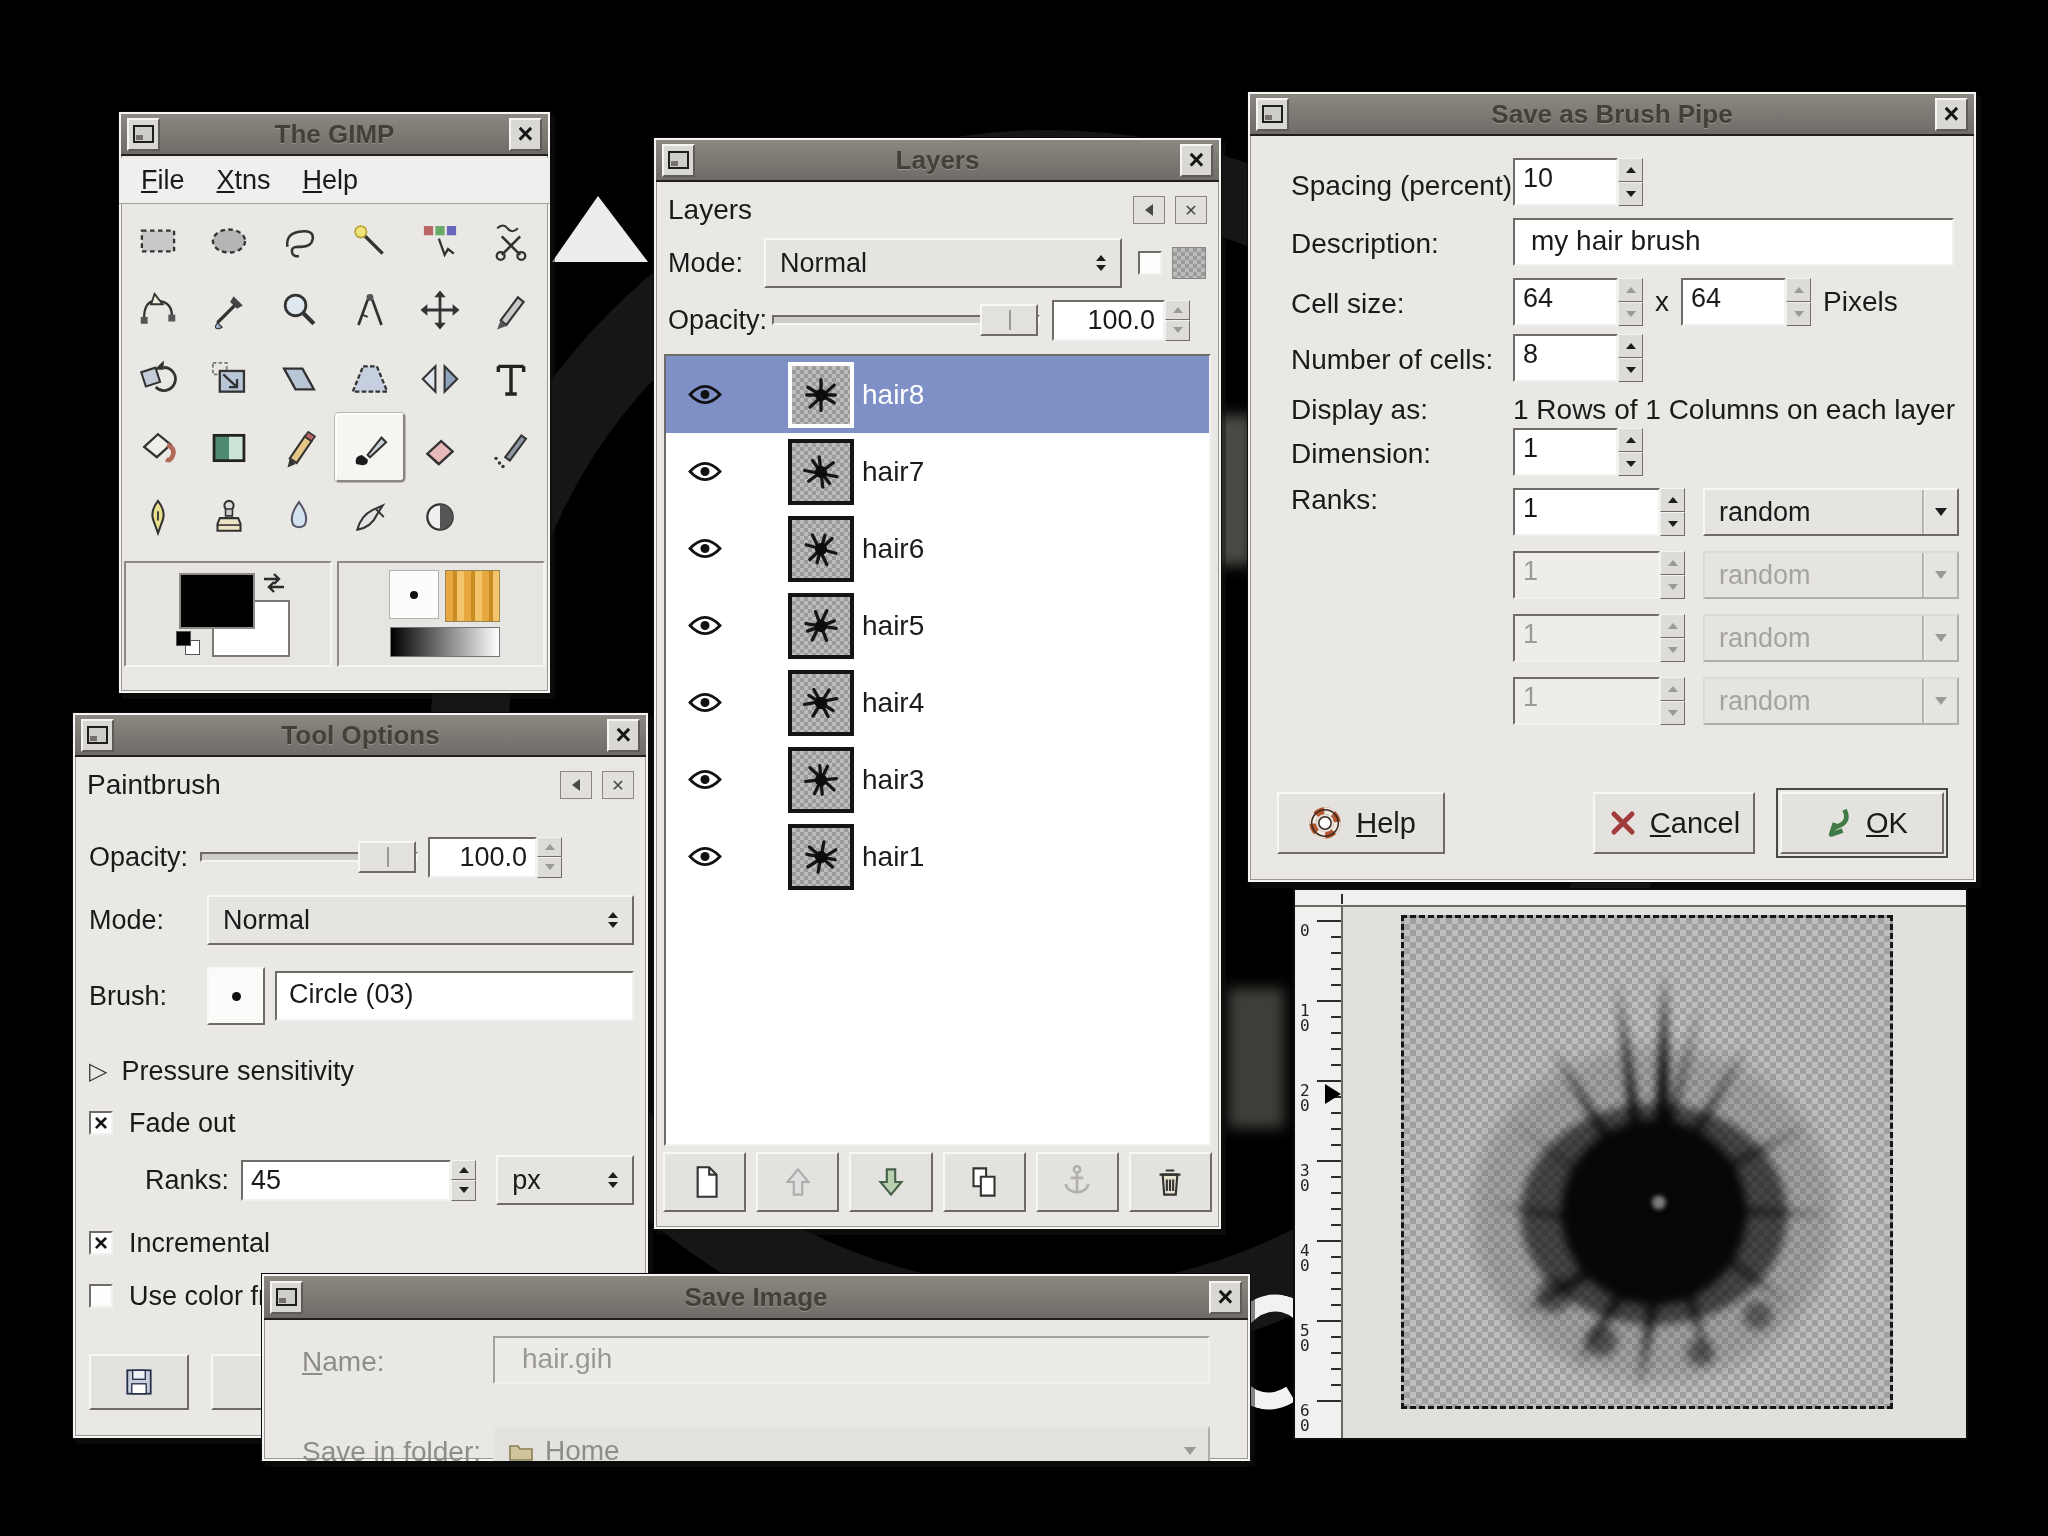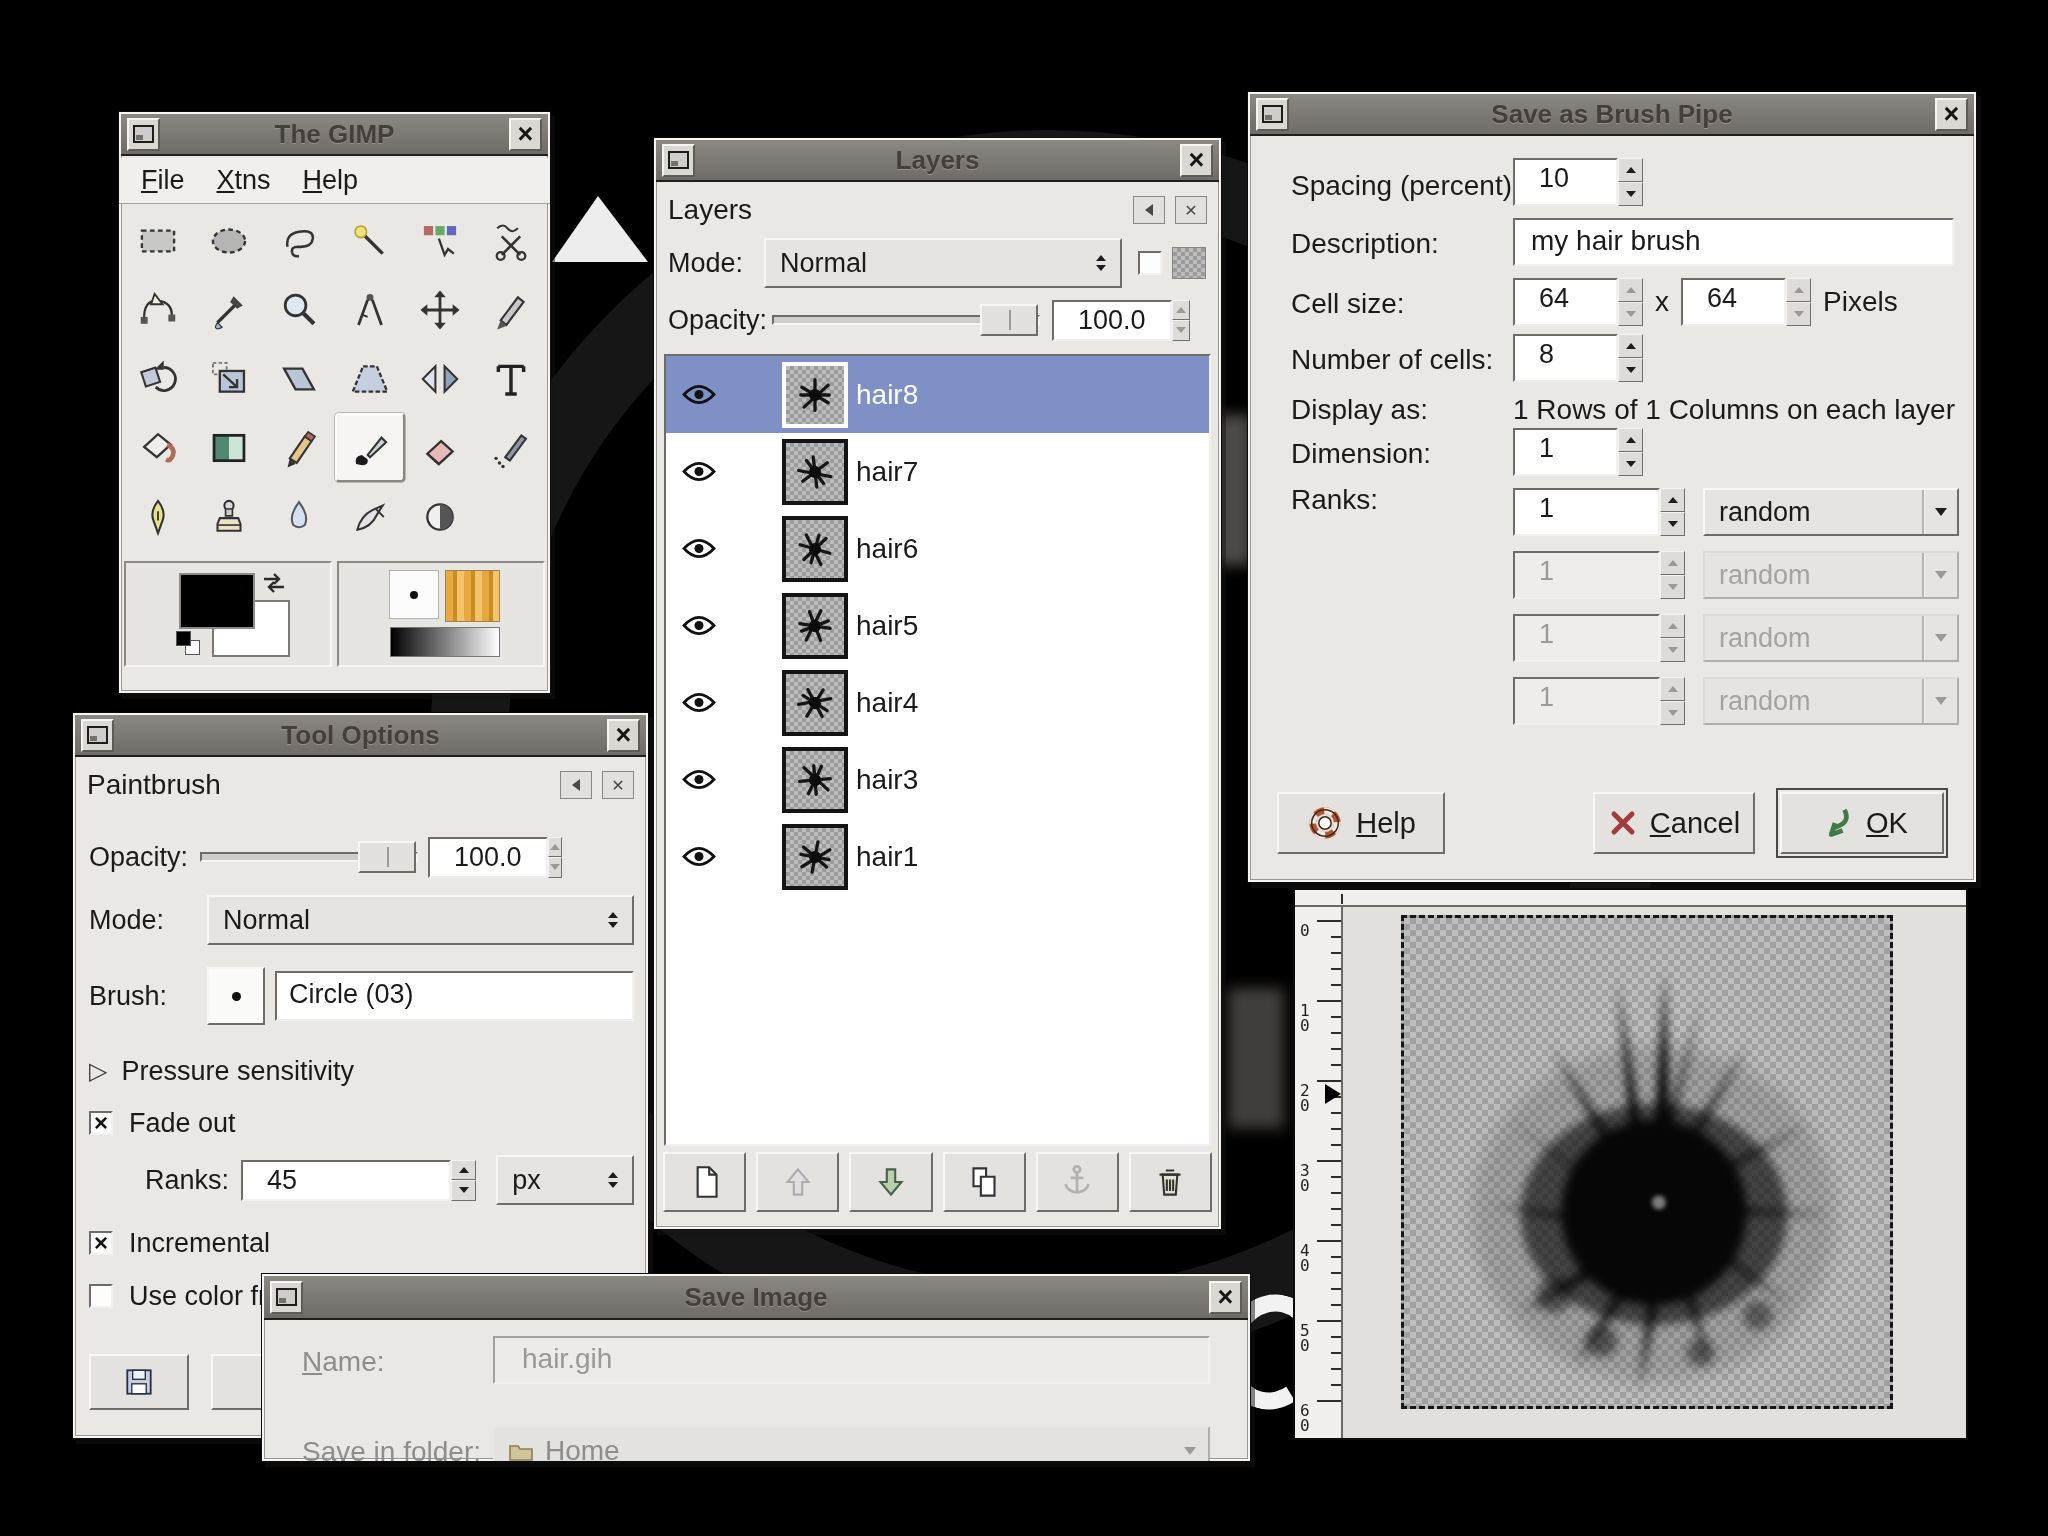--- a/index.html
+++ b/index.html
@@ -41,21 +41,21 @@
     border-color:#f8f7f5 #6f6c67 #6f6c67 #f8f7f5;padding:0 0 0 14px;font-size:27px;box-sizing:border-box;}
   .combo .sep{margin-left:auto;width:2px;align-self:stretch;background:#b6b4b0;border-right:1px solid #f4f3f1;}
   .combo .tri{margin:0 10px;}
   .slider-track{height:10px;background:#cfcdc9;border:2px solid;border-color:#6f6c68 #f6f5f3 #f6f5f3 #6f6c68;
     position:relative;box-sizing:border-box;}
   .slider-handle{position:absolute;top:-13px;width:58px;height:32px;background:#e3e1dd;border:2px solid;
     border-color:#f8f7f5 #6f6c67 #6f6c67 #f8f7f5;box-sizing:border-box;}
   .slider-handle::after{content:"";position:absolute;left:50%;top:4px;bottom:4px;width:2px;background:#9c9a96;}
   .spinfield{display:flex;box-sizing:border-box;}
   .spinfield .sf-text{flex:1;background:#fff;border:2px solid;border-color:#6f6c68 #f2f1ef #f2f1ef #6f6c68;
-    font-size:27px;padding:3px 24px;box-sizing:border-box;}
+    font-size:27px;padding:3px 8px;box-sizing:border-box;}
   .spinfield.dis .sf-text{background:#efede9;color:#9c9a96;}
   .combo.dis{color:#a5a39f;border-color:#dddbd7 #b0aeaa #b0aeaa #dddbd7;}
   .mn{text-decoration:underline;}
   .checker{background:repeating-conic-gradient(#a0a0a0 0% 25%, #bebebe 0% 50%);background-size:12px 12px;}
   .checker-sm{background:repeating-conic-gradient(#9b9b9b 0% 25%, #bcbcbc 0% 50%);background-size:8px 8px;}
   label,span,div{cursor:default;}
   
   #win-toolbox{left:118px;top:111px;width:431px;height:581px;z-index:10;}
   #menu-bar{display:flex;gap:8px;padding:4px 10px;background:#f0efed;border-bottom:1px solid #a5a39f;font-size:27px;}
   .menu-item{padding:3px 12px;}
@@ -95,21 +95,21 @@
   #to-grad{top:565px;height:36px;font-size:27px;gap:16px;}
   #to-btns{top:640px;height:58px;gap:22px;}
   .rowlabel{font-size:27px;}
   #win-tooloptions .slider-track{width:218px;margin:0 10px 0 12px;}
   
   #win-layers{left:653px;top:137px;width:567px;height:1091px;z-index:12;}
   #ly-mode{position:absolute;left:14px;top:100px;right:12px;height:50px;display:flex;align-items:center;}
   #ly-opacity{position:absolute;left:14px;top:162px;right:12px;height:40px;display:flex;align-items:center;}
   #layers-list{position:absolute;left:10px;right:10px;top:216px;height:788px;background:#fff;
     border:2px solid;border-color:#6f6c68 #f2f1ef #f2f1ef #6f6c68;overflow:hidden;}
-  .layer-row{height:77px;display:flex;align-items:center;padding-left:14px;}
+  .layer-row{height:77px;display:flex;align-items:center;padding-left:20px;}
   .layer-row.selected{background:#7e90c6;}
   .layer-row.selected .layer-label{color:#fff;}
   .eye-btn{width:40px;display:flex;}
   .eye-btn svg{width:38px;height:25px;}
   .layer-thumb{width:58px;height:58px;margin-left:62px;border:4px solid #141414;position:relative;overflow:hidden;flex:none;}
   .layer-row.selected .layer-thumb{border-color:#fdfdfd;}
   .layer-thumb svg{position:absolute;left:7px;top:7px;width:44px;height:44px;}
   .layer-label{margin-left:8px;font-size:28px;}
   #layers-btnbar{position:absolute;left:9px;right:9px;top:1014px;height:60px;display:flex;gap:10px;}
   .lbtn{flex:1;display:flex;align-items:center;justify-content:center;}

